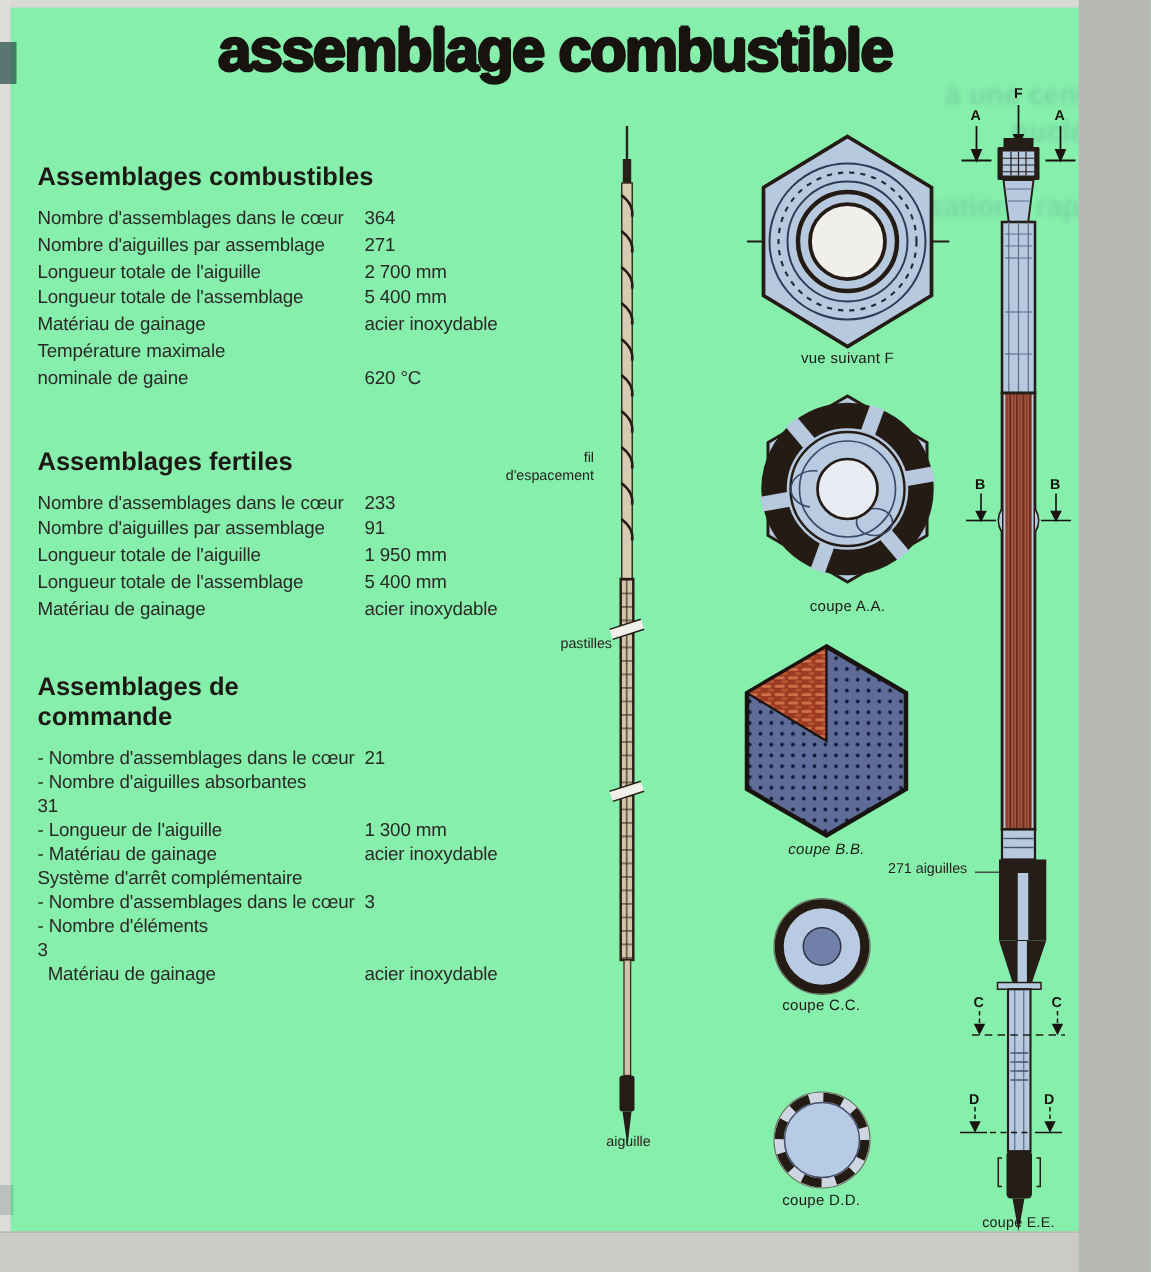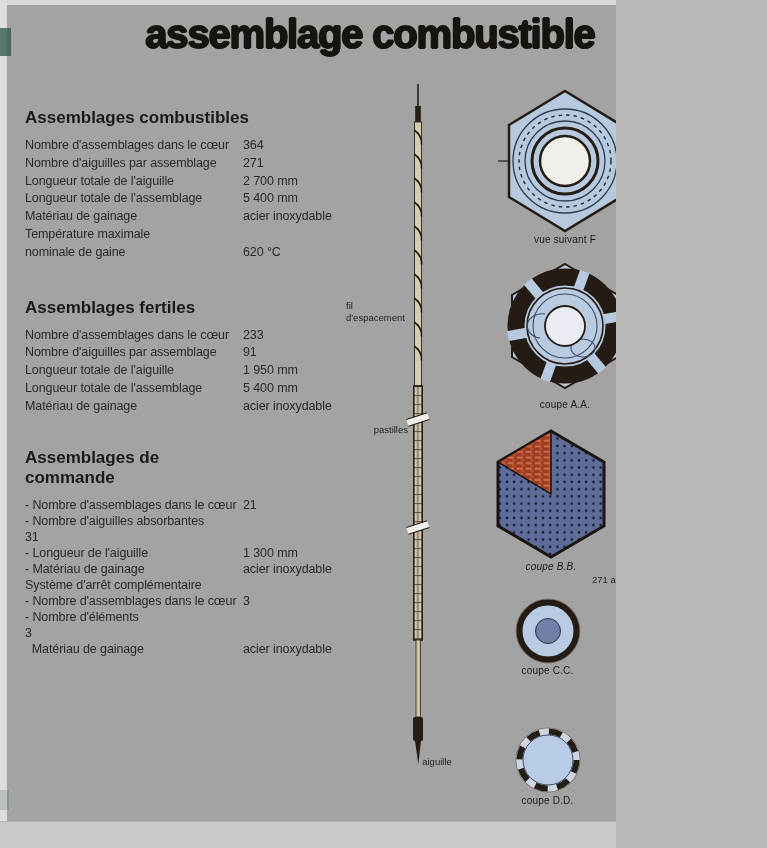--- a/index.html
+++ b/index.html
@@ -1,16 +1,16 @@
 <!DOCTYPE html>
 <html><head>
 <meta charset="utf-8">
 <style>
   html,body{margin:0;padding:0;background:#b9b8b4;}
-  #page{position:relative;width:616px;height:848px;background:#a3a3a3;overflow:hidden;
+  #page{position:relative;width:719px;height:848px;background:#86efac;overflow:hidden;
         font-family:"Liberation Sans","DejaVu Sans",sans-serif;color:#2b2926;}
   .abs{position:absolute;}
   
   .edge-top{left:0;top:0;width:767px;height:5px;background:#dad9d5;}
   .edge-left{left:0;top:0;width:7px;height:848px;background:#deddda;}
   .edge-right{left:759px;top:0;width:8px;height:848px;background:#d6d5d1;}
   .edge-bottom{left:0;top:821px;width:767px;height:27px;background:#cbcac6;border-top:1px solid #b7b6b2;}
   .corner-tab{left:0;top:28px;width:11px;height:28px;background:#2c544c;opacity:.75;}
   .corner-tab2{left:0;top:790px;width:9px;height:20px;background:#3a5a50;opacity:.22;}
   .ghost{color:rgba(30,50,100,0.13);filter:blur(1.3px);font-weight:bold;font-size:19px;
@@ -192,24 +192,24 @@
     </g>
     <g transform="rotate(-18 35 448)">
       <rect x="24" y="444" width="22" height="7" fill="#f0efea"></rect>
       <line x1="24" y1="444" x2="46" y2="444" stroke="#241c15" stroke-width="1"></line>
       <line x1="24" y1="451" x2="46" y2="451" stroke="#241c15" stroke-width="1"></line>
     </g>
     <rect x="33" y="560" width="4.4" height="77" fill="#d2c4a9" stroke="#3c3124" stroke-width="0.9"></rect>
     <rect x="30" y="637" width="10" height="24" rx="2" fill="#241c15"></rect>
     <polygon points="32,661 38,661 35.3,684" fill="#241c15"></polygon>
   </svg>
-  <div class="abs dlabel" style="left:346px;top:300px;width:68px;text-align:left;white-space:pre-wrap;">fil
+  <div class="abs dlabel" style="left:328px;top:300px;width:68px;text-align:right;white-space:pre-wrap;">fil
 d'espacement</div>
   <div class="abs dlabel" style="left:348px;top:424px;width:60px;text-align:right;">pastilles</div>
-  <div class="abs dlabel" style="left:408px;top:756px;width:58px;text-align:center;">aiguille</div>
+  <div class="abs dlabel" style="left:390px;top:756px;width:58px;text-align:center;">aiguille</div>
 
   <svg class="abs" style="left:498px;top:88px" width="135" height="150" viewBox="0 0 135 150">
     <line x1="0" y1="73" x2="12" y2="73" stroke="#241c14" stroke-width="1.2"></line>
     <line x1="123" y1="73" x2="135" y2="73" stroke="#241c14" stroke-width="1.2"></line>
     <polygon points="67,3 123,37 123,109 67,143 11,109 11,37" fill="#b7c9de" stroke="#241c14" stroke-width="2.5"></polygon>
     <circle cx="67" cy="73" r="52" fill="none" stroke="#2c3a55" stroke-width="1.3"></circle>
     <circle cx="67" cy="73" r="46" fill="none" stroke="#1f2840" stroke-width="1.4" stroke-dasharray="3.5 4"></circle>
     <circle cx="67" cy="73" r="40" fill="none" stroke="#2c3a55" stroke-width="1.3"></circle>
     <circle cx="67" cy="73" r="33" fill="none" stroke="#241c14" stroke-width="3"></circle>
     <circle cx="67" cy="73" r="25" fill="#f0efe9" stroke="#241c14" stroke-width="2.5"></circle>

